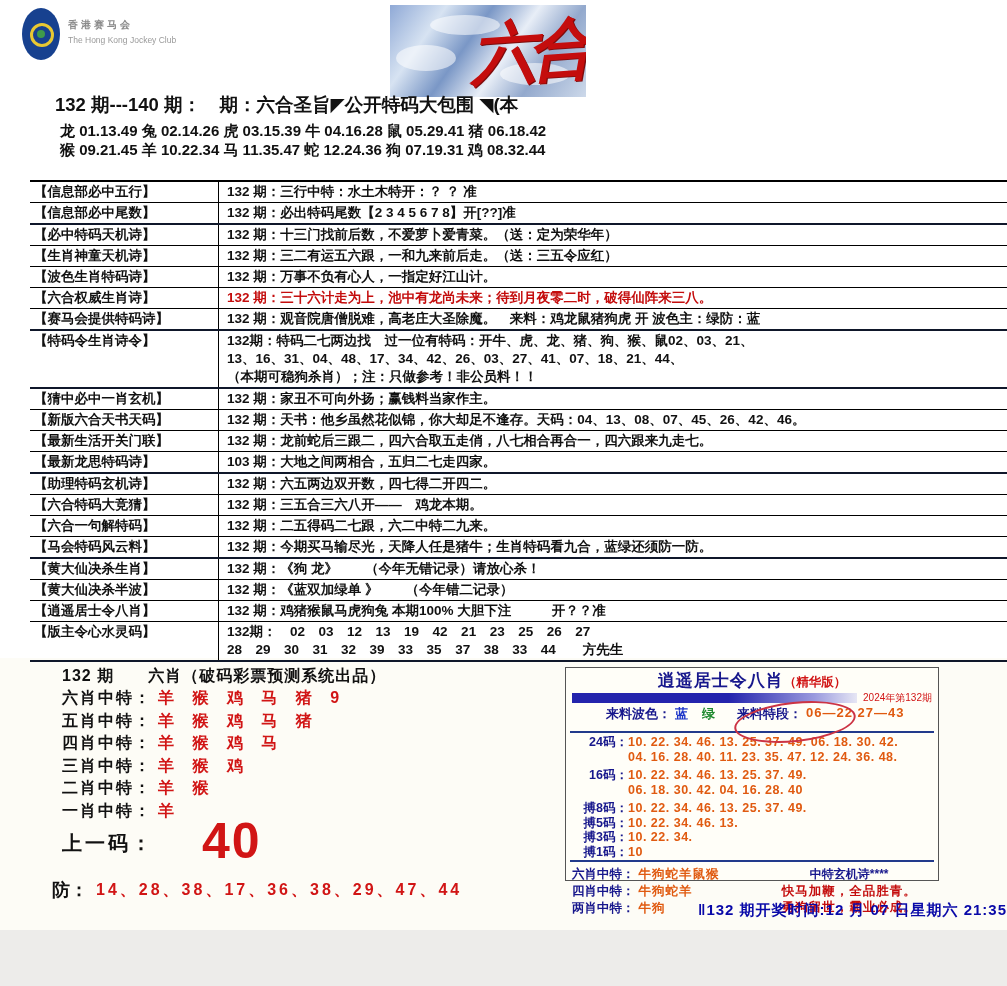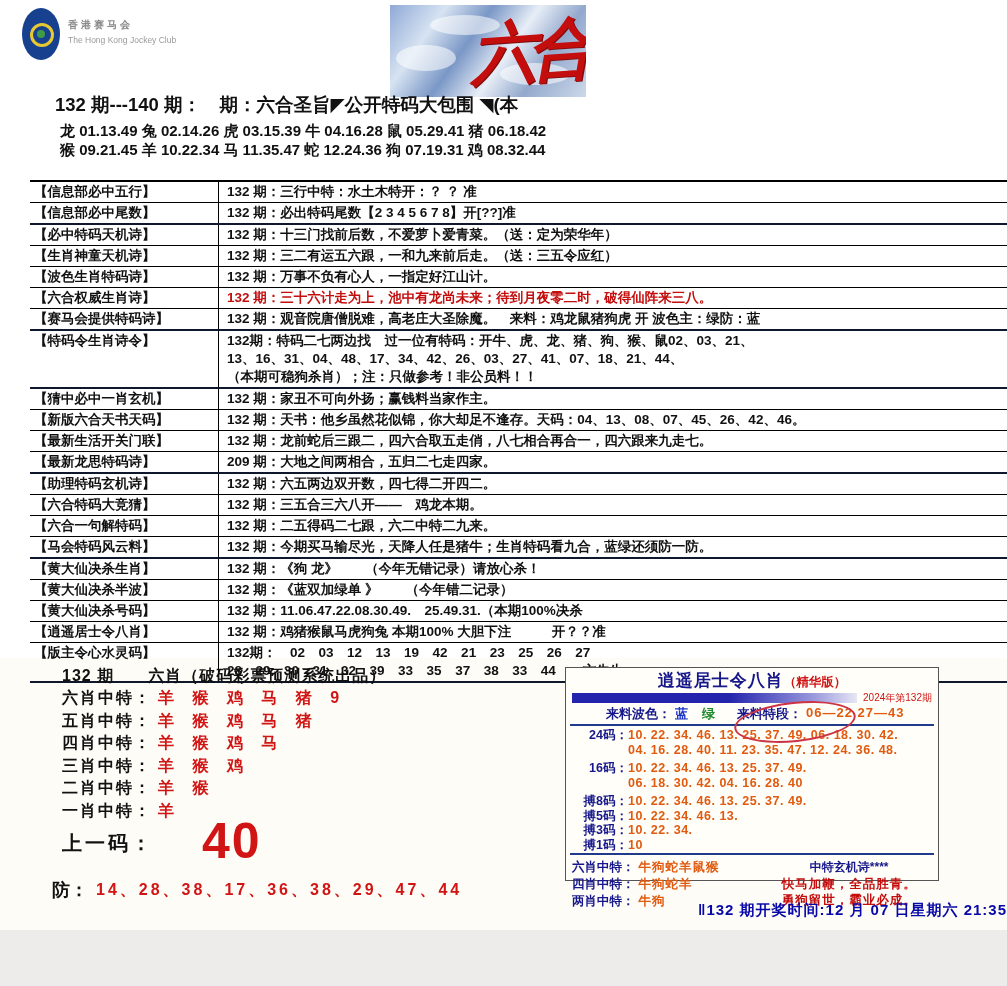--- a/index.html
+++ b/index.html
@@ -53,21 +53,21 @@
   .lp-guard .val{font-size:16px;font-weight:bold;color:#d11515;letter-spacing:3px;margin-left:8px;padding-top:2px;}
 
   
   .member-box{position:absolute;left:565px;top:667px;width:374px;height:214px;
     border:1.5px solid #555;background:#fffef8;box-sizing:border-box;}
   .mb-title{ text-align:center;font-weight:bold;font-size:17px;color:#17178c;letter-spacing:1px;padding-top:1px;}
   .mb-title .suffix{color:#d11515;font-size:12.5px;letter-spacing:0;}
   .mb-bar{display:flex;align-items:center;margin:0 6px;height:12px;}
   .mb-bar .bar{flex:1;height:10px;background:linear-gradient(to right,#2424ad 0%,#2424ad 55%,#9a9ade 85%,#e6e6f4 100%);}
   .mb-issue{color:#d11515;font-weight:normal;font-size:10px;margin-left:6px;white-space:nowrap;}
-  .mb-colorline{display:flex;font-size:13px;font-weight:bold;padding:1px 6px 0 40px;}
+  .mb-colorline{display:flex;font-size:13px;font-weight:bold;padding:1px 6px 7px 40px;}
   .mb-colorline .lbl{color:#17178c;}
   .mb-colorline .blue{color:#1d35c8;margin:0 14px 0 4px;}
   .mb-colorline .green{color:#1f8a2f;margin-right:22px;}
   .mb-colorline .seg{color:#e05a10;margin-left:4px;letter-spacing:1px;}
   .mb-rule{border-top:2px solid #223a8c;margin:1px 4px 2px 4px;}
   .mb-codes{padding:0 4px;}
   .code-row{display:flex;font-size:12.5px;font-weight:bold;line-height:14.5px;}
   .code-row.gap{margin-top:4px;}
   .code-label{color:#17178c;width:58px;text-align:right;flex-shrink:0;}
   .code-value{color:#e05a10;white-space:pre-line;letter-spacing:.5px;}
@@ -156,21 +156,21 @@
   <div class="trow">
       <div class="tlabel">【新版六合天书天码】</div>
       <div class="tcontent">132 期：天书：他乡虽然花似锦，你大却足不逢存。天码：04、13、08、07、45、26、42、46。</div>
     </div>
   <div class="trow">
       <div class="tlabel">【最新生活开关门联】</div>
       <div class="tcontent">132 期：龙前蛇后三跟二，四六合取五走俏，八七相合再合一，四六跟来九走七。</div>
     </div>
   <div class="trow thick">
       <div class="tlabel">【最新龙思特码诗】</div>
-      <div class="tcontent">209 期：大地之间两相合，五归二七走四家。</div>
+      <div class="tcontent">103 期：大地之间两相合，五归二七走四家。</div>
     </div>
   <div class="trow">
       <div class="tlabel">【助理特码玄机诗】</div>
       <div class="tcontent">132 期：六五两边双开数，四七得二开四二。</div>
     </div>
   <div class="trow">
       <div class="tlabel">【六合特码大竞猜】</div>
       <div class="tcontent">132 期：三五合三六八开——　鸡龙本期。</div>
     </div>
   <div class="trow">
@@ -181,24 +181,20 @@
       <div class="tlabel">【马会特码风云料】</div>
       <div class="tcontent">132 期：今期买马输尽光，天降人任是猪牛；生肖特码看九合，蓝绿还须防一防。</div>
     </div>
   <div class="trow">
       <div class="tlabel">【黄大仙决杀生肖】</div>
       <div class="tcontent">132 期：《狗 龙》　　（今年无错记录）请放心杀！</div>
     </div>
   <div class="trow">
       <div class="tlabel">【黄大仙决杀半波】</div>
       <div class="tcontent">132 期：《蓝双加绿单 》　　（今年错二记录）</div>
-    </div>
-  <div class="trow">
-      <div class="tlabel">【黄大仙决杀号码】</div>
-      <div class="tcontent">132 期：11.06.47.22.08.30.49.　25.49.31.（本期100%决杀</div>
     </div>
   <div class="trow">
       <div class="tlabel">【逍遥居士令八肖】</div>
       <div class="tcontent">132 期：鸡猪猴鼠马虎狗兔 本期100% 大胆下注　　　开？？准</div>
     </div>
   <div class="trow thick">
       <div class="tlabel">【版主令心水灵码】</div>
       <div class="tcontent">132期：　02　03　12　13　19　42　21　23　25　26　27
 28　29　30　31　32　39　33　35　37　38　33　44　　方先生</div>
     </div>

